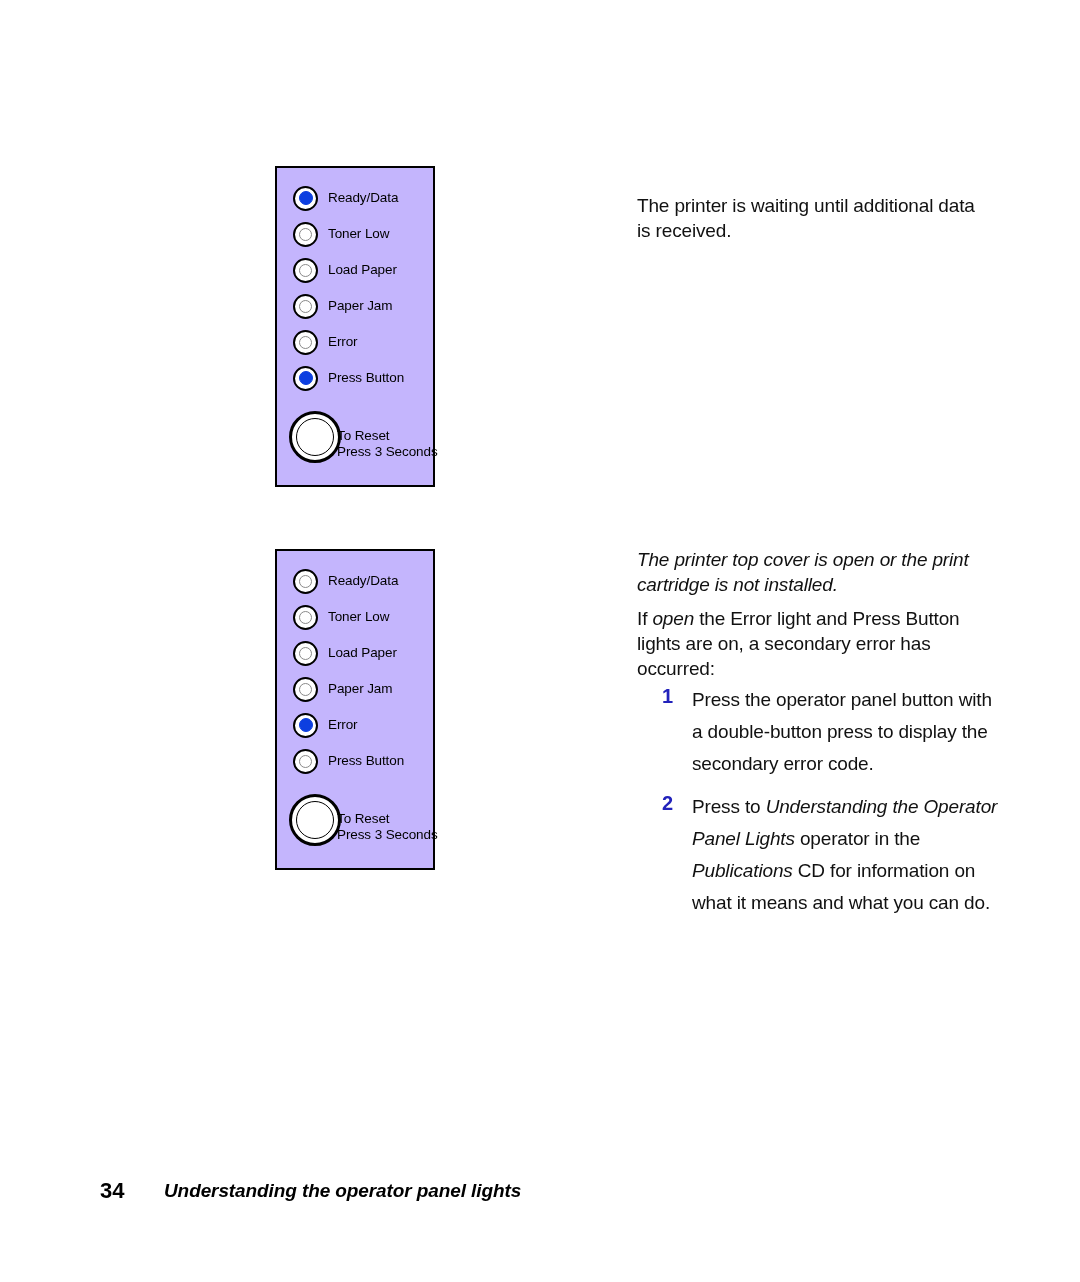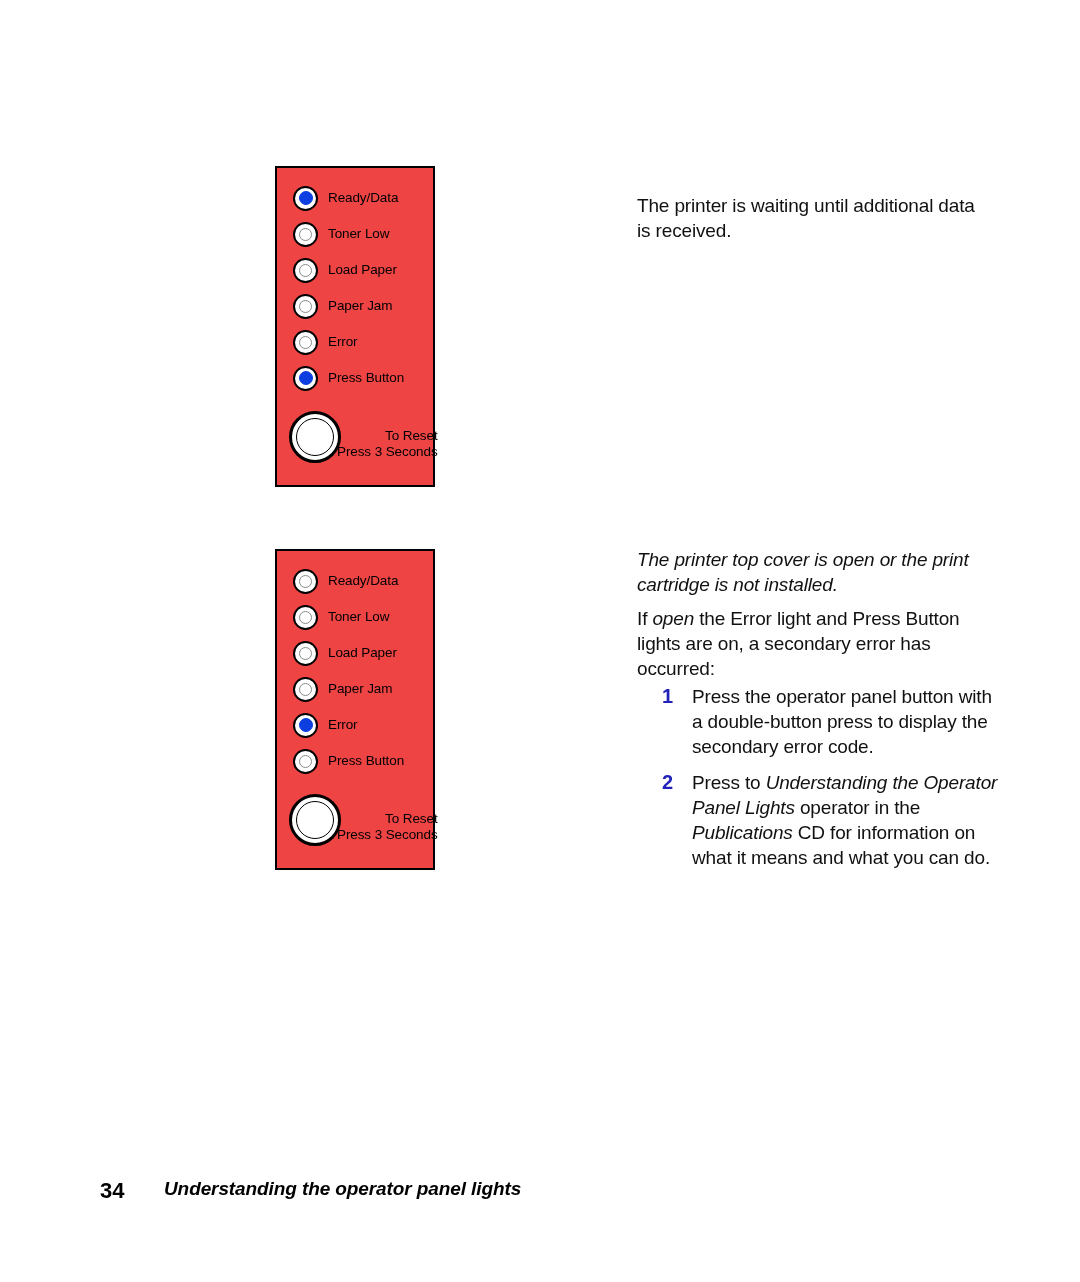--- a/index.html
+++ b/index.html
@@ -14,21 +14,21 @@
     font-family: "Liberation Sans", sans-serif;
     color: #000000;
     overflow: hidden;
   }
 
   
   .panel {
     position: absolute;
     width: 160px;
     border: 2px solid #000000;
-    background: #ef4444;
+    background: #c4b5fd;
     box-sizing: border-box;
   }
   #panel-1 { left: 275px; top: 166px; height: 321px; }
   #panel-2 { left: 275px; top: 549px; height: 321px; }
 
   .led-list {
     position: absolute;
     left: 16px;
     top: 12px;
   }
@@ -112,21 +112,20 @@
     background: #ffffff;
   }
   .reset-text {
     position: absolute;
     left: 48px;
     top: 17px;
     font-size: 13.5px;
     line-height: 16px;
     white-space: nowrap;
     letter-spacing: -0.1px;
-    text-align: right;
   }
 
   
   .text-block {
     position: absolute;
     font-size: 19px;
     line-height: 25px;
     color: #111111;
     letter-spacing: -0.15px;
   }
@@ -149,34 +148,34 @@
     flex: 0 0 auto;
     width: 30px;
     font-size: 20px;
     font-weight: bold;
     color: #2222bb;
     line-height: 25px;
   }
   .step-body {
     flex: 1 1 auto;
     font-size: 19px;
-    line-height: 25px;
+    line-height: 32px;
     color: #111111;
     letter-spacing: -0.15px;
   }
 
   em { font-style: italic; }
 
   
   #footer {
     position: absolute;
     left: 100px;
     top: 1178px;
     display: flex;
-    align-items: flex-start;
+    align-items: center;
   }
   #footer-page {
     font-size: 22px;
     font-weight: bold;
     color: #000000;
     width: 64px;
   }
   #footer-title {
     font-size: 19px;
     font-weight: bold;

